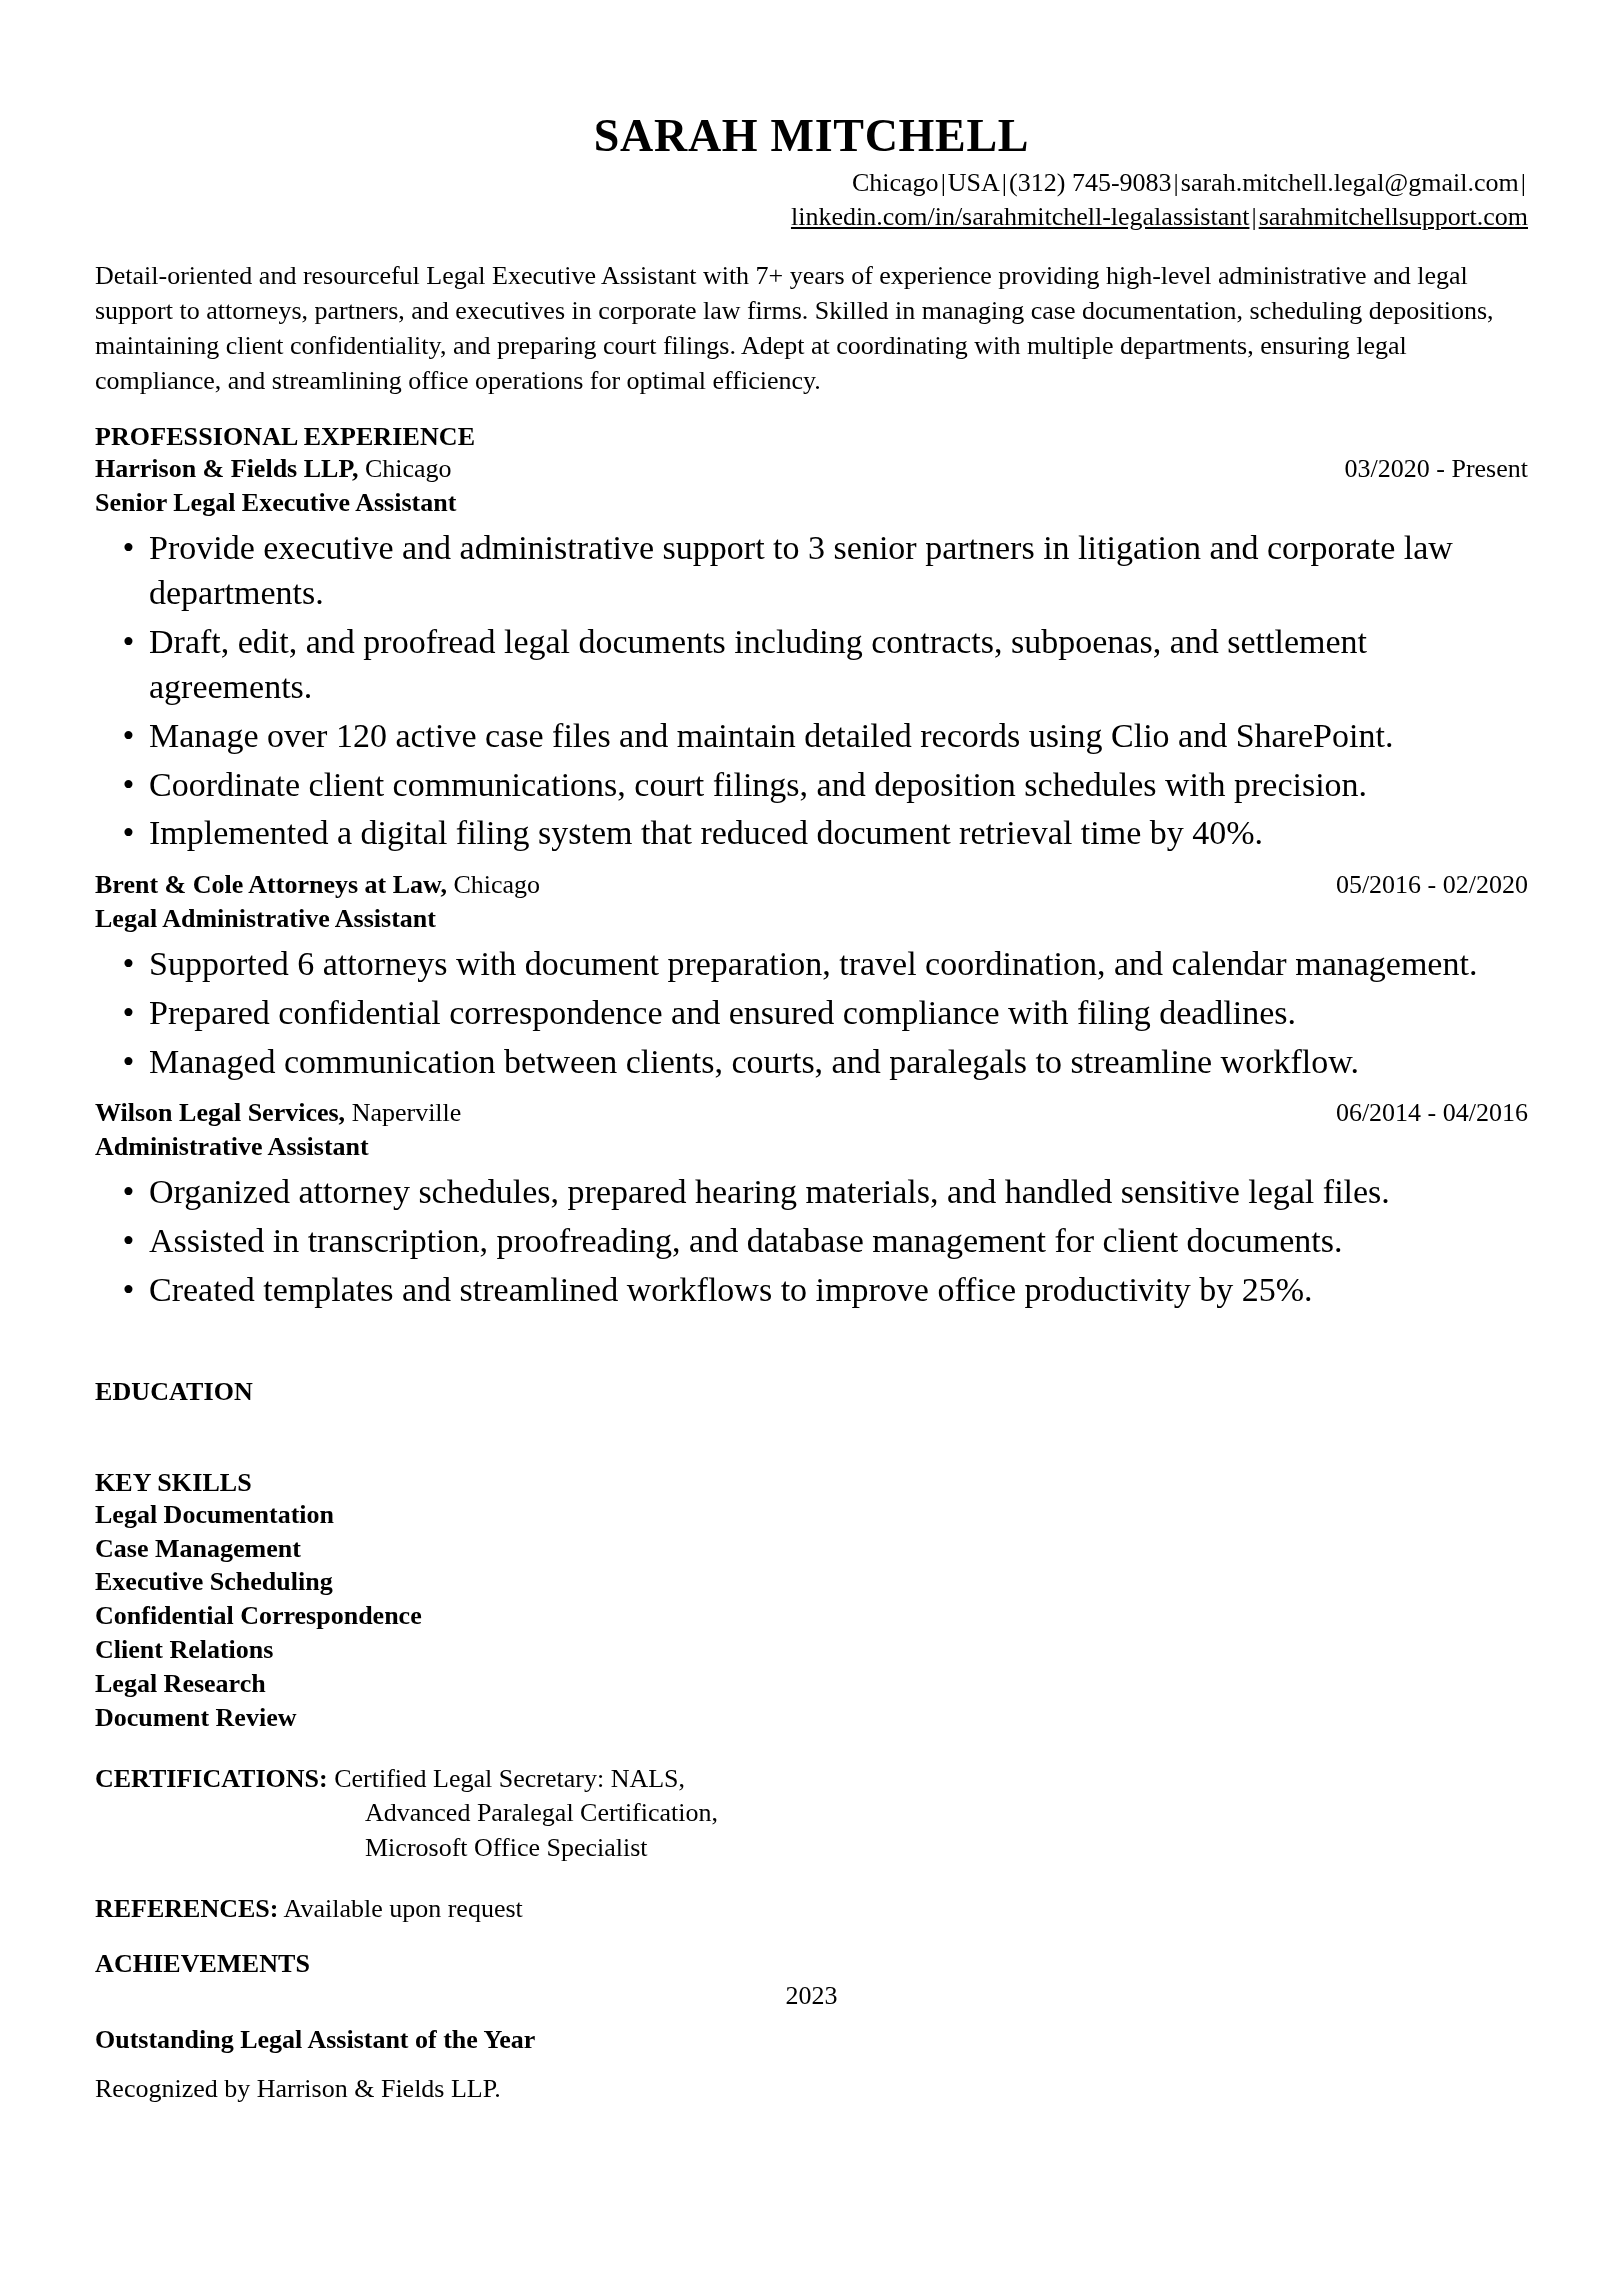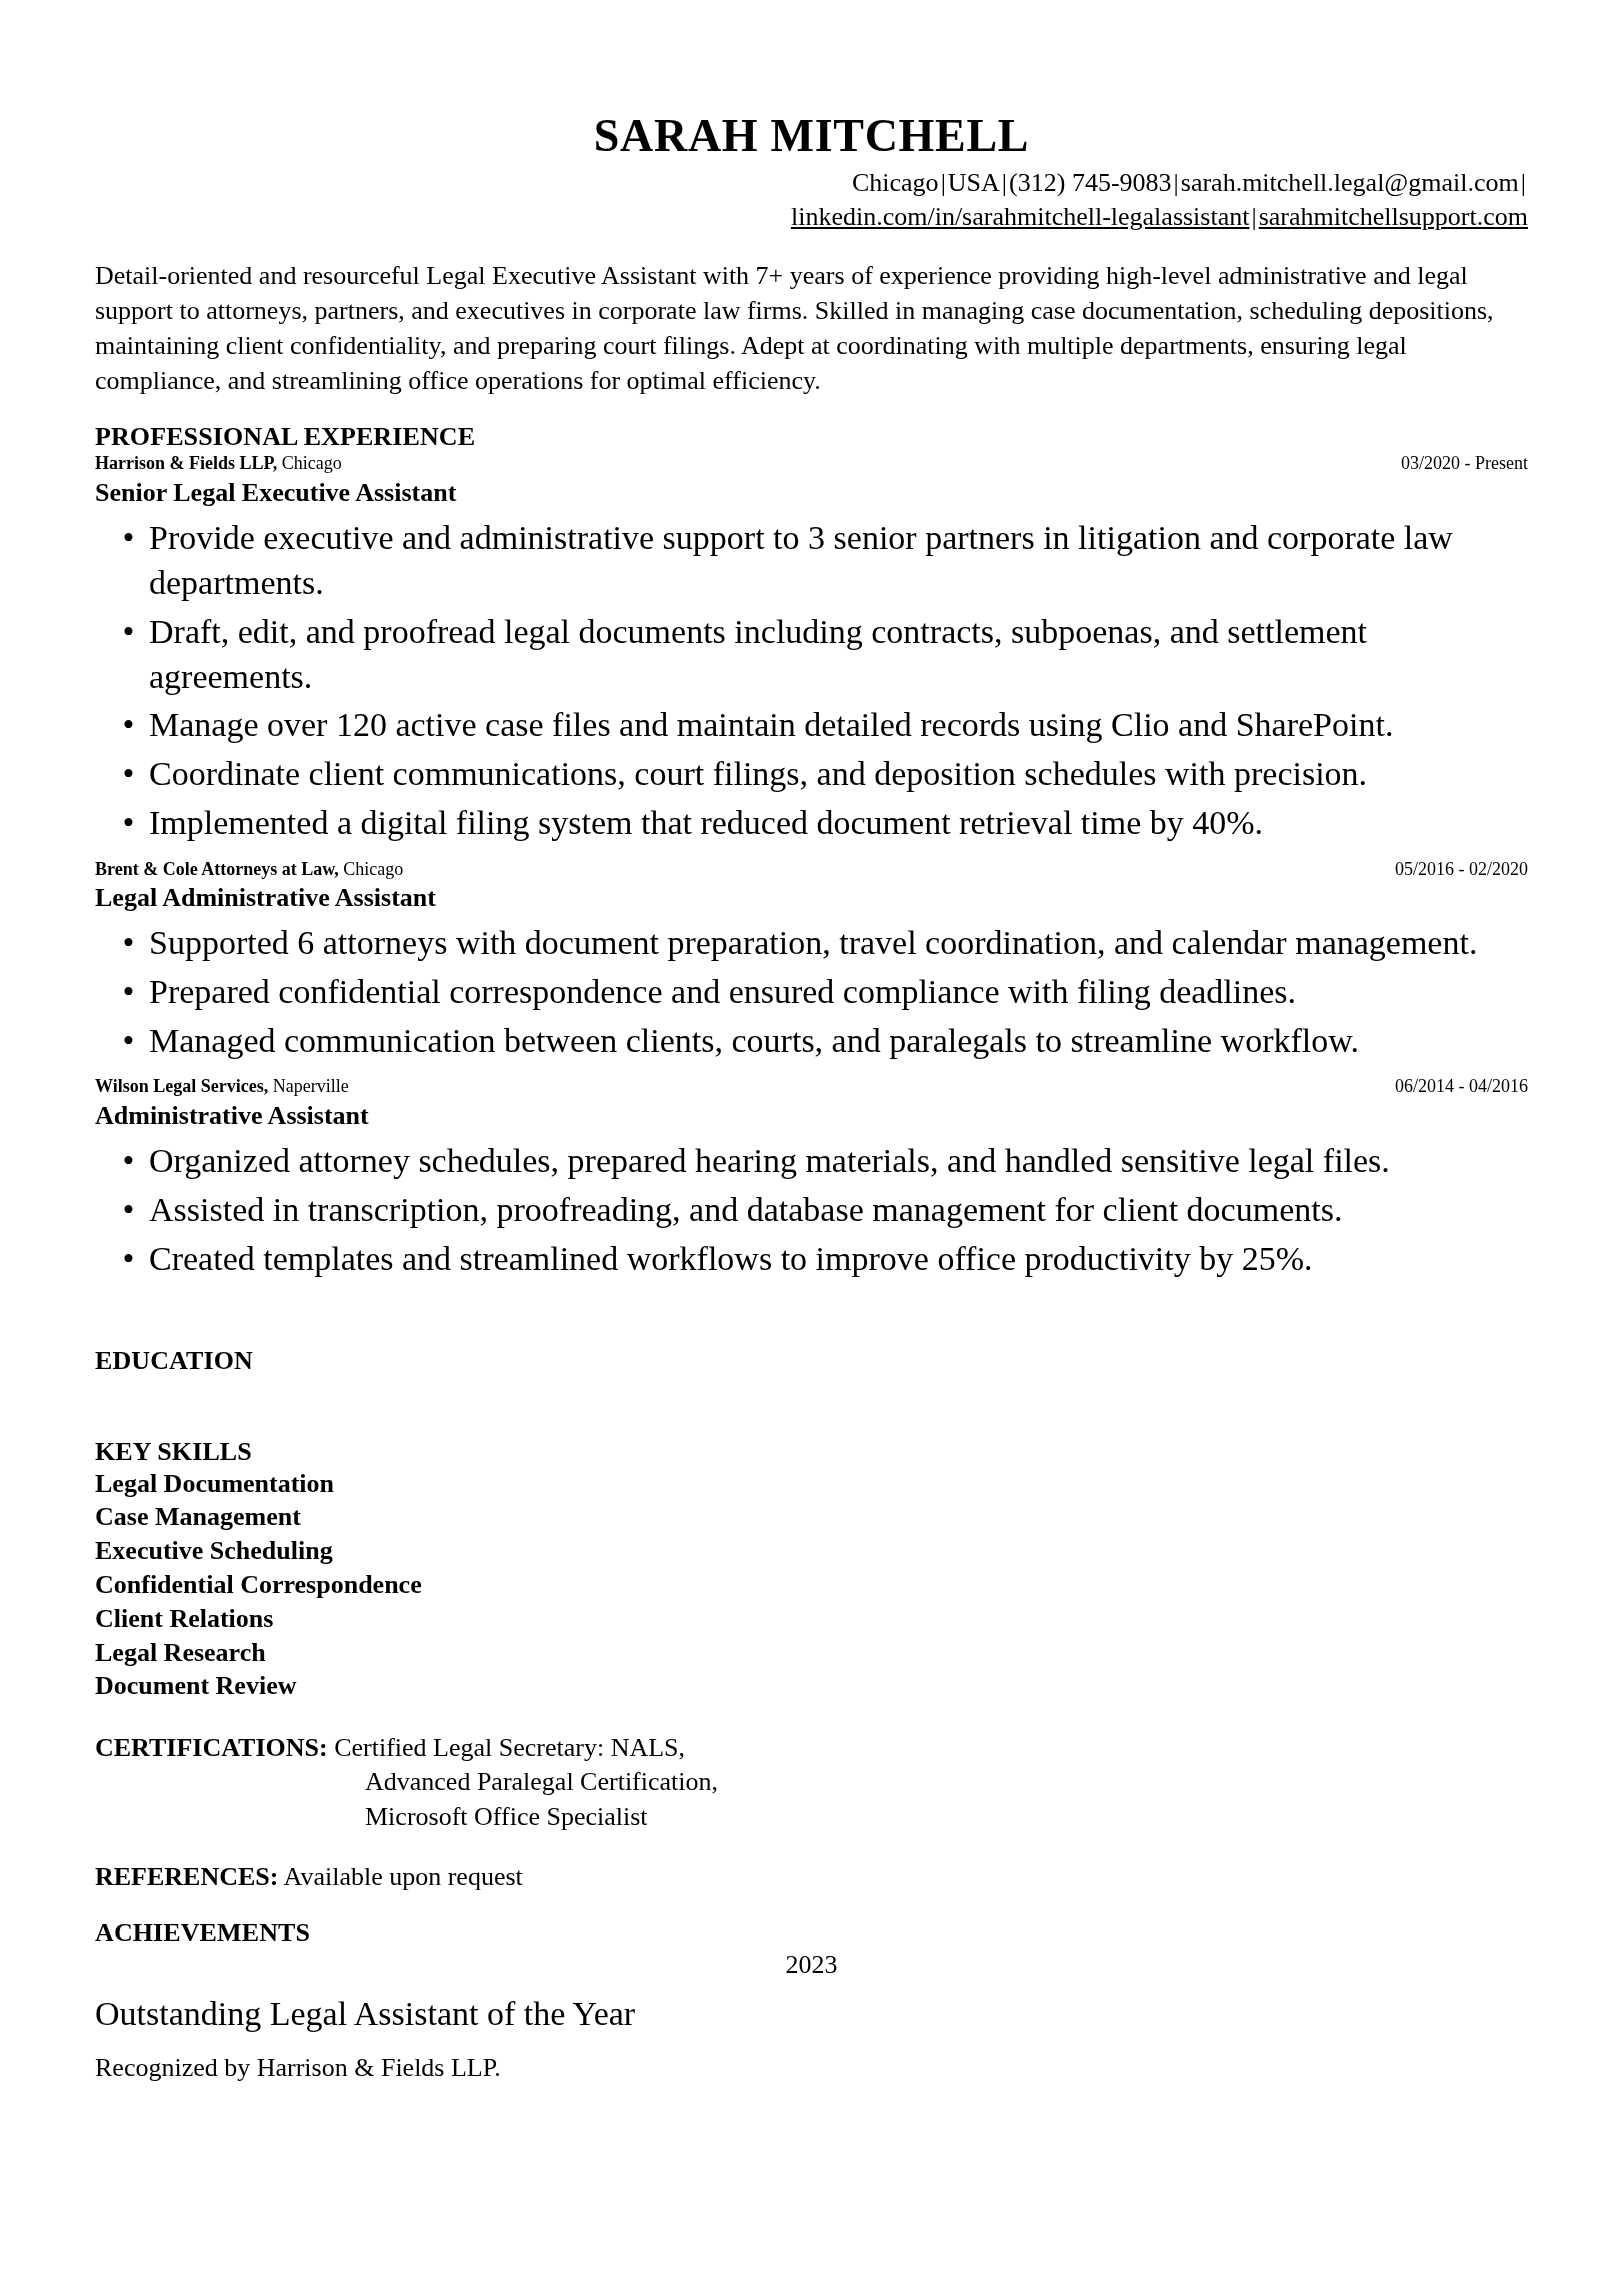--- a/index.html
+++ b/index.html
@@ -54,21 +54,21 @@
     font-weight: bold;
     letter-spacing: 0.1px;
     margin: 23.6px 0 0 0;
   }
 
   
   .row {
     display: flex;
     justify-content: space-between;
     align-items: baseline;
-    font-size: 18px;
+    font-size: 26px;
     line-height: 1.30;
     gap: 47px;
   }
   .row .left { }
   .row .org { font-weight: bold; }
   .row .loc { font-weight: normal; }
   .row .date { font-weight: normal; white-space: nowrap; padding-left: 26px; }
   .role {
     font-size: 26px;
     font-weight: bold;
@@ -119,22 +119,22 @@
   }
   .refs-lead { font-weight: bold; }
 
   
   .ach-year {
     text-align: center;
     font-size: 26px;
     line-height: 1.30;
   }
   .ach-title {
-    font-size: 34px;
-    font-weight: normal;
+    font-size: 26px;
+    font-weight: bold;
     line-height: 1.30;
     margin-top: 10.5px;
   }
   .ach-desc {
     font-size: 26px;
     line-height: 1.30;
     margin-top: 14.4px;
   }
   .gap-lg { height: 37px; }
 </style>

